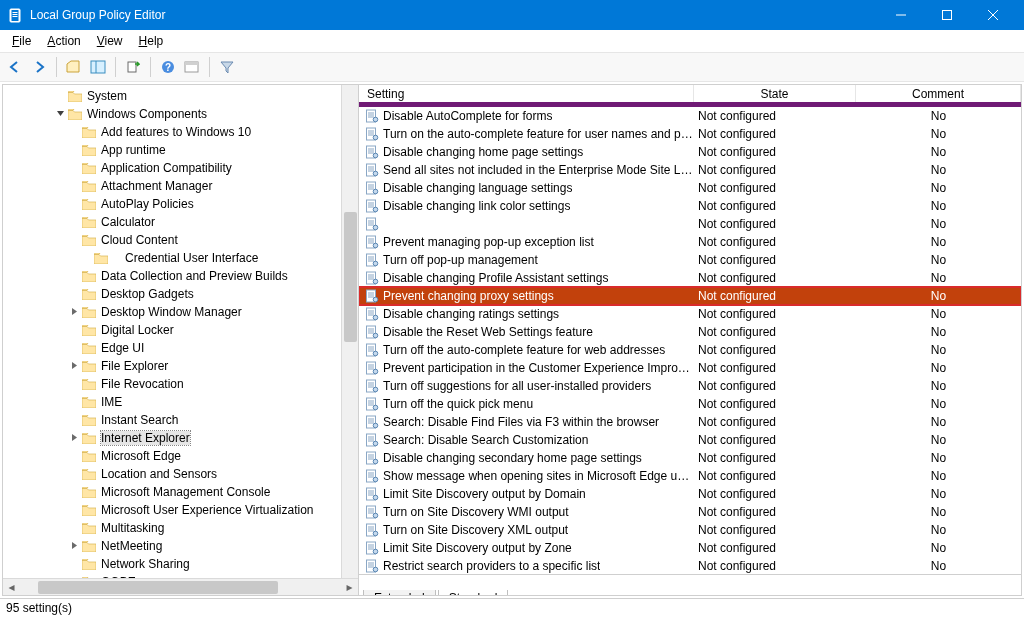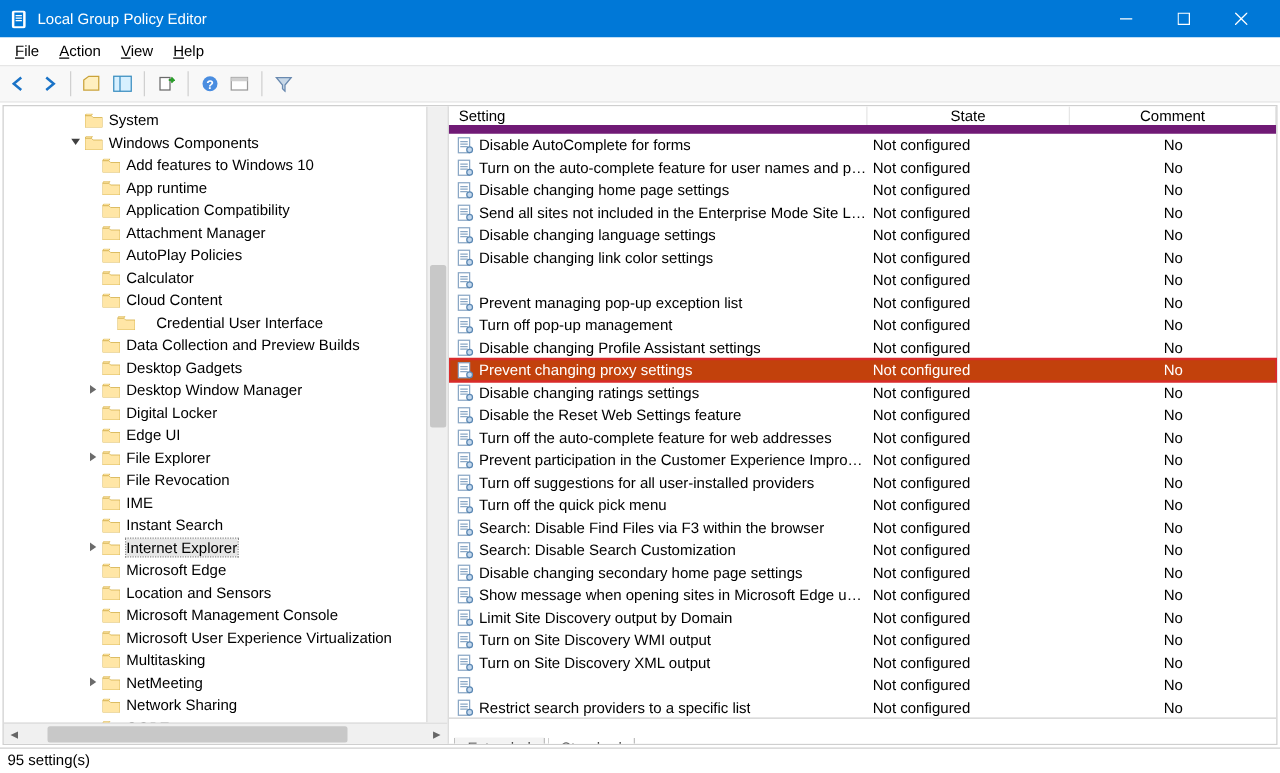--- a/index.html
+++ b/index.html
@@ -63,21 +63,21 @@
   .tree-row .fold { width:16px;height:14px; display:inline-flex;align-items:center;justify-content:center; margin-right:4px;}
   .tree-row.selected { }
   .tree-row.selected .label { background:#e6e6e6; outline:1px dotted #888;}
   .folder-icon {
     width:14px;height:11px;
   }
   .list-pane {
     flex:1; display:flex; flex-direction:column; overflow:hidden; position:relative;
   }
   .grid-header {
-    display:flex; height:22px; border-bottom:7px solid #701a75; background:#fff;
+    display:flex; height:22px; border-bottom:5px solid #701a75; background:#fff;
     align-items:center; flex-shrink:0;
   }
   .col-setting { width:335px; padding-left:8px;}
   .col-state { width:162px; text-align:center;}
   .col-comment { flex:1; text-align:center;}
   .grid-header .hcell { font-weight:400; border-right:1px solid #e6e6e6; height:100%; display:flex; align-items:center;}
   .grid-header .hc-right { justify-content:center;}
   .grid-body { flex:1; overflow-y:scroll; overflow-x:hidden;}
   .grow {
     display:flex;height:18px;align-items:center;white-space:nowrap;
@@ -869,20 +869,21 @@
         </div>
         <div class="grow">
           <div class="c-setting">
             <span class="setting-icon"><svg width="14" height="14" viewBox="0 0 14 14">
                 <rect x="1.5" y="1" width="9" height="12" fill="#fff" stroke="#8aa7c5"></rect>
                 <line x1="3" y1="4" x2="9" y2="4" stroke="#8aa7c5"></line>
                 <line x1="3" y1="6" x2="9" y2="6" stroke="#8aa7c5"></line>
                 <line x1="3" y1="8" x2="9" y2="8" stroke="#8aa7c5"></line>
                 <circle cx="10.5" cy="10.5" r="2.3" fill="#c5d9ee" stroke="#5a87b3"></circle>
               </svg></span>
+            <span class="stname">Limit Site Discovery output by Zone</span>
           </div>
           <div class="c-state">Not configured</div>
           <div class="c-comment">No</div>
         </div>
         <div class="grow">
           <div class="c-setting">
             <span class="setting-icon"><svg width="14" height="14" viewBox="0 0 14 14">
                 <rect x="1.5" y="1" width="9" height="12" fill="#fff" stroke="#8aa7c5"></rect>
                 <line x1="3" y1="4" x2="9" y2="4" stroke="#8aa7c5"></line>
                 <line x1="3" y1="6" x2="9" y2="6" stroke="#8aa7c5"></line>

